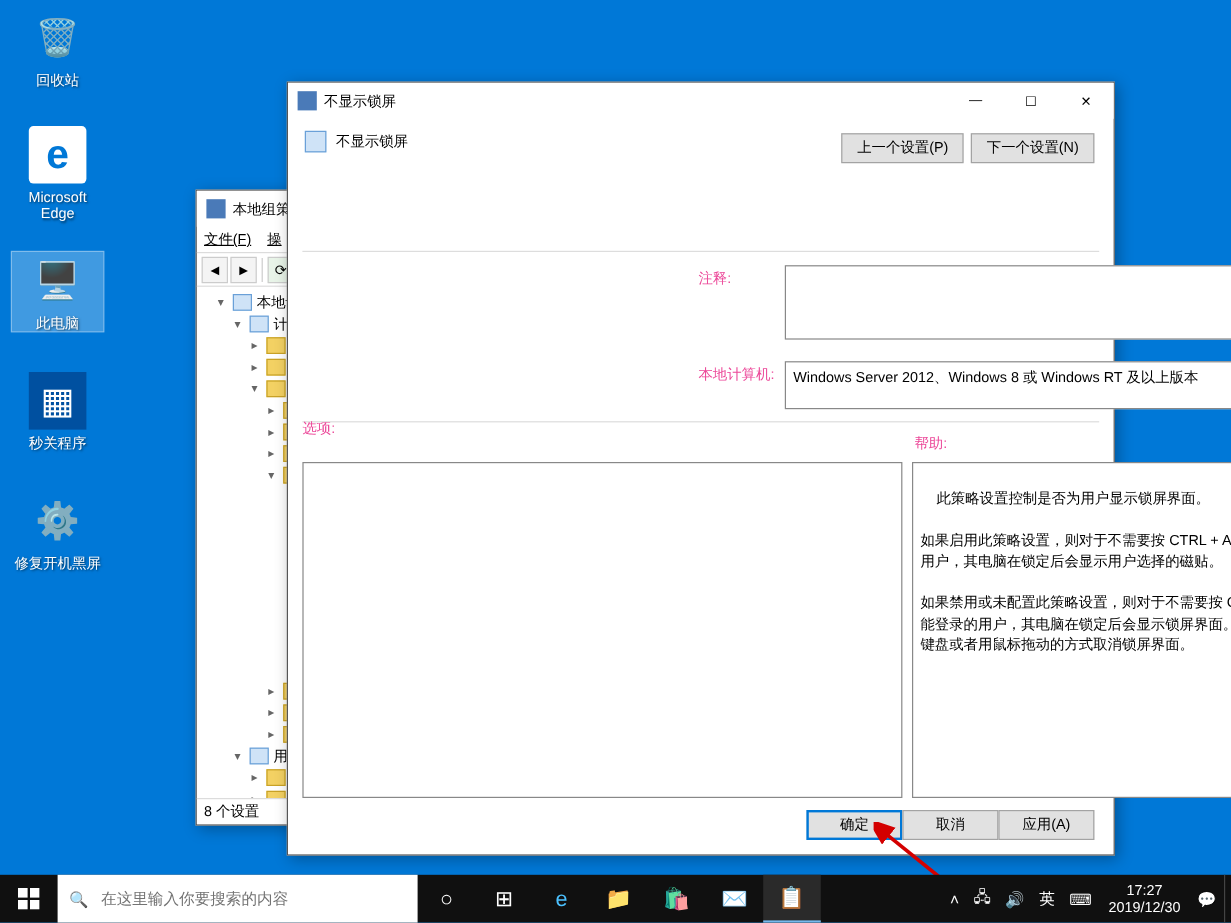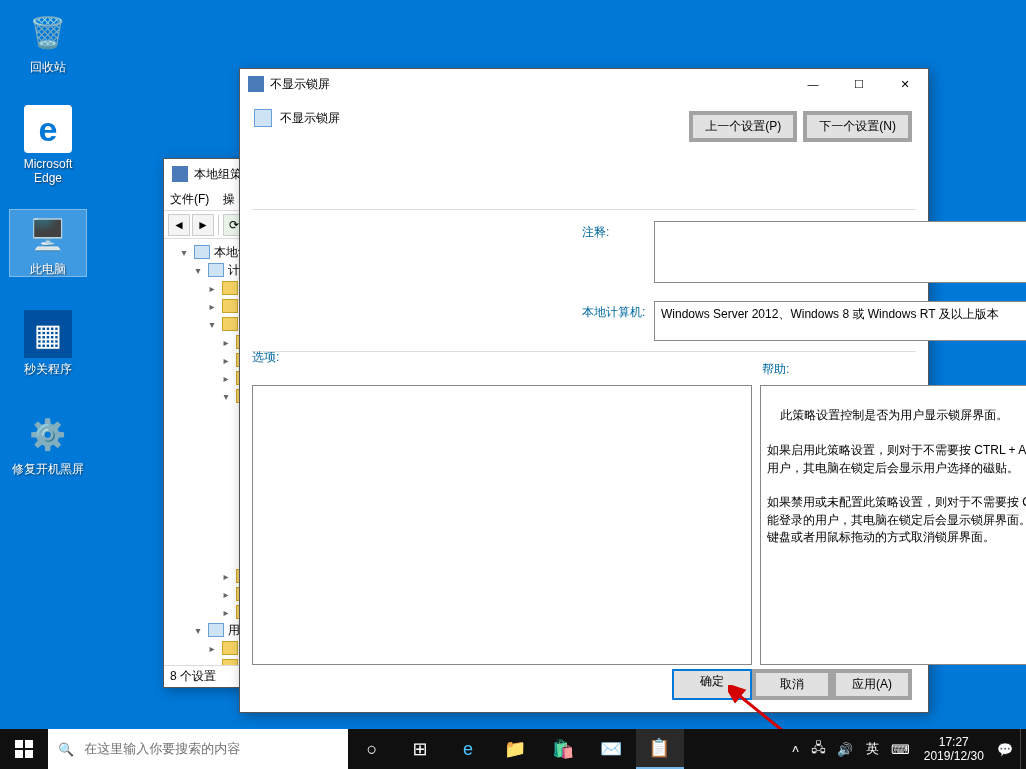--- a/index.html
+++ b/index.html
@@ -17,48 +17,48 @@
 .win { position: absolute; background: #fff; border: 1px solid #555; box-shadow: 3px 3px 12px rgba(0,0,0,.3); }
 .titlebar { height: 30px; display: flex; align-items: center; padding: 0 0 0 8px; font-size: 12px; background: #fff; }
 .titlebar .ticon { width: 16px; height: 16px; margin-right: 6px; background: #4a7ab8; }
 .titlebar .ttext { flex: 1; }
 .winbtns { display: flex; }
 .winbtn { width: 46px; height: 30px; display: flex; align-items: center; justify-content: center; font-size: 11px; font-family: "Segoe MDL2 Assets", sans-serif; }
 
 
 #gpedit { left: 163px; top: 158px; width: 360px; height: 530px; }
 #gpedit .menubar { height: 22px; font-size: 12px; padding: 2px 6px; border-bottom: 1px solid #dcdcdc; }
-#gpedit .menubar span { margin-right: 10px; }
+#gpedit .menubar span { margin-right: 10px; text-decoration: underline; }
 #gpedit .toolbar { height: 28px; border-bottom: 1px solid #dcdcdc; display: flex; align-items: center; padding: 0 4px; gap: 2px; }
 .tbtn { width: 22px; height: 22px; border: 1px solid #ccc; background: #f4f4f4; display: flex; align-items: center; justify-content: center; font-size: 12px; }
 #gpedit .body { display: flex; height: calc(100% - 30px - 22px - 28px - 22px); }
 #gpedit .tree { width: 100%; font-size: 12px; padding: 4px 0; overflow: hidden; }
 .node { display: flex; align-items: center; height: 18px; white-space: nowrap; padding-right: 4px; }
 .node .exp { width: 12px; text-align: center; color: #666; font-size: 10px; }
 .node .nicon { width: 16px; height: 14px; margin: 0 4px; background: #f3d163; border: 1px solid #c9a227; }
 .node .nicon.comp { background: #cfe3f7; border-color: #6aa0d8; }
 .ind1 { padding-left: 14px; } .ind2 { padding-left: 28px; } .ind3 { padding-left: 42px; } .ind4 { padding-left: 56px; } .ind5 { padding-left: 70px; }
 #gpedit .status { height: 22px; border-top: 1px solid #dcdcdc; font-size: 12px; padding: 2px 6px; }
 
 
 #policy { left: 239px; top: 68px; width: 690px; height: 645px; background: #fff; }
 #policy .titlebar { background: #fff; }
 .pol-head { display: flex; align-items: center; margin-bottom: 10px; }
 .pol-head .picon { width: 18px; height: 18px; background: #cfe3f7; border: 1px solid #6aa0d8; margin-right: 8px; }
 .pol-head .ptitle { font-size: 12px; }
 .navbtns { position: absolute; right: 16px; top: 42px; display: flex; gap: 6px; }
-.btn { font-size: 12px; padding: 3px 12px; background: #e1e1e1; border: 4px solid #a3a3a3; min-width: 80px; text-align: center; cursor: pointer; }
+.btn { font-size: 12px; padding: 3px 12px; background: #e1e1e1; border: 1px solid #a3a3a3; min-width: 80px; text-align: center; cursor: pointer; }
 .btn.primary { border: 2px solid #0078d7; padding: 2px 11px; }
 
 .radiobox { position: absolute; left: 248px; top: 150px; width: 82px; }
 .rrow { display: flex; align-items: center; font-size: 12px; height: 26px; padding: 0 4px; }
 .rrow input { margin-right: 6px; }
 .rrow.hl { border: 2px solid #d40000; }
 
-.lbl { position: absolute; font-size: 12px; color: #0369a1; }
+.lbl { position: absolute; font-size: 12px; color: #ec4899; }
 .txtbox { position: absolute; border: 1px solid #888; background: #fff; font-size: 12px; padding: 4px 6px; overflow: auto; }
 .txtbox.ro { background: #fff; }
 
 .dlgbtns { position: absolute; right: 16px; bottom: 12px; display: flex; gap: 0; }
 
 
 .arrow { position: absolute; pointer-events: none; }
 
 
 #taskbar { position: absolute; left: 0; right: 0; bottom: 0; height: 40px; background: #101010; display: flex; align-items: center; color: #fff; }

